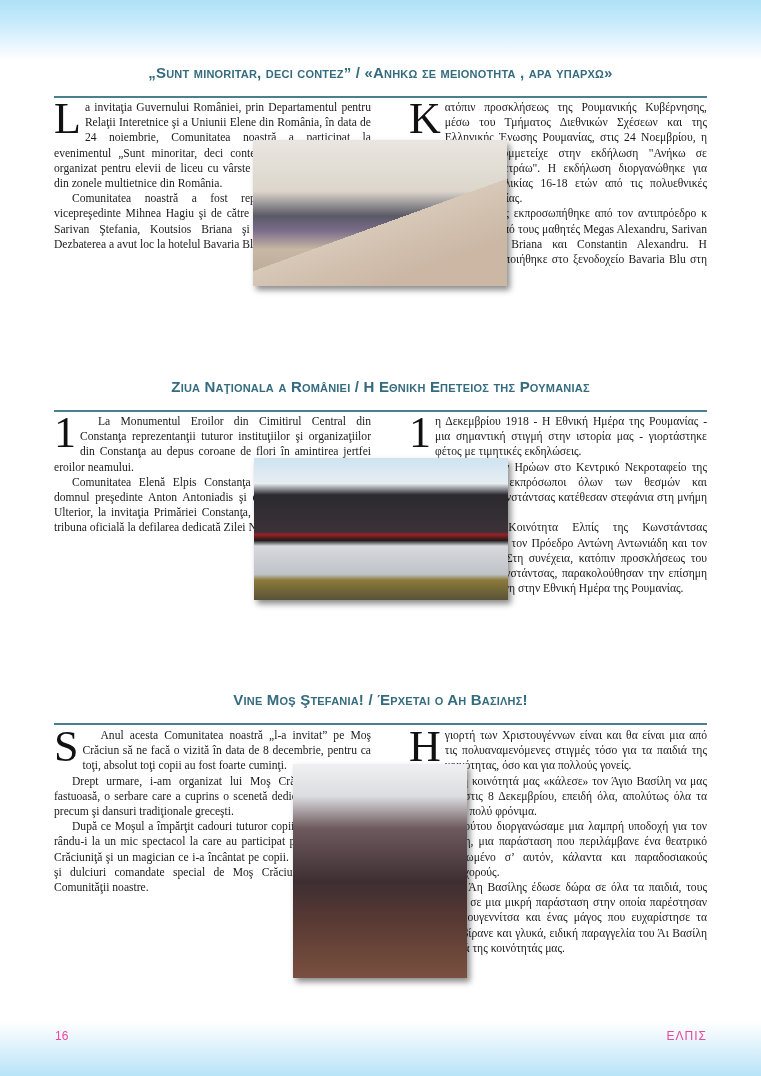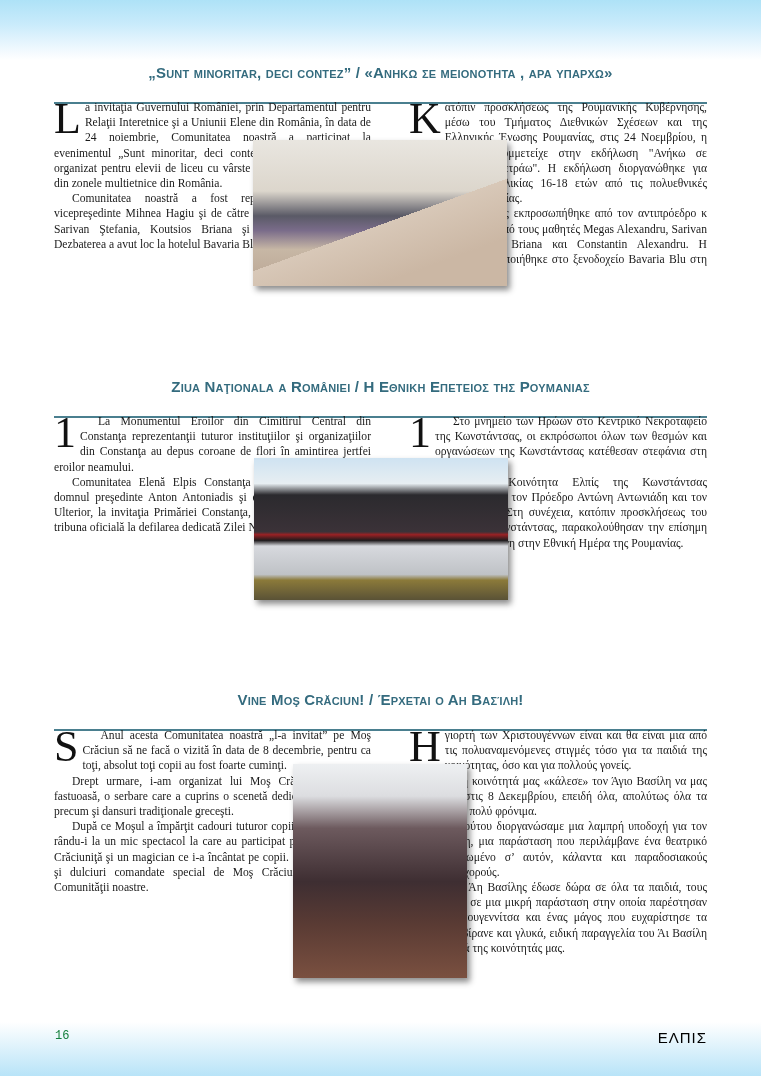--- a/index.html
+++ b/index.html
@@ -17,21 +17,21 @@
     position: absolute; left: 0; top: 1022px; width: 761px; height: 54px;
     background: linear-gradient(to bottom, #ffffff 0%, #e3f4fc 40%, #b8e4f8 100%);
   }
   .section-title {
     position: absolute; left: 54px; width: 653px;
     text-align: center;
     font-family: "Liberation Sans", "DejaVu Sans", sans-serif;
     font-weight: bold; font-size: 15px; letter-spacing: 0.2px;
     color: #346b7e;
     border-bottom: 2px solid #4a7f8f;
-    padding-bottom: 20px;
+    padding-bottom: 14px;
     line-height: 18px;
     font-variant: small-caps;
   }
   .col {
     position: absolute; font-size: 11.6px; line-height: 15.2px; text-align: justify;
   }
   .col p { margin: 0; text-indent: 18px; }
   .col p.first { text-indent: 0; }
   .dropcap {
     float: left; font-size: 44px; line-height: 34px; margin: 2px 4px 0 0;
@@ -49,25 +49,25 @@
   .photo-ceremony {
     background:
       linear-gradient(to bottom, #cfe3f2 0%, #e7eef2 18%, #2b2a2e 26%, #3b3238 52%, #9a2124 54%, #1e1a1c 58%, #d7d9de 62%, #bfc2c6 82%, #8b7a3a 86%, #5a5236 100%);
   }
   .photo-christmas {
     background:
       linear-gradient(to bottom, #eef0f2 0%, #dcdde0 15%, #6d5a5e 30%, #3e2e32 55%, #5a3b34 75%, #7a5040 100%);
   }
   .footer-num {
     position: absolute; left: 55px; top: 1029px;
-    font-family: Liberation Mono, monospace; font-size: 12px; color: #15803d;
+    font-family: Liberation Sans, sans-serif; font-size: 12px; color: #ec4899;
   }
   .footer-name {
     position: absolute; right: 54px; top: 1029px;
-    font-family: "Liberation Sans", "DejaVu Sans", sans-serif; font-size: 15px; color: #000000; letter-spacing: 1px;
+    font-family: "Liberation Sans", "DejaVu Sans", sans-serif; font-size: 12px; color: #ec4899; letter-spacing: 1px;
   }
 </style>
 </head>
 <body>
 
 <div class="top-band"></div>
 
 <div class="section-title" style="top:64px;">„Sunt minoritar, deci contez” / «Ανηκω σε μειονοτητα , αρα υπαρχω»</div>
 
 <div class="col" style="left:54px; top:100px; width:317px;">
@@ -87,27 +87,28 @@
 <div class="section-title" style="top:378px;text-align:center;">Ziua Naţionala a României / Η Εθνικη Επετειος της Ρουμανιας</div>
 
 <div class="col" style="left:54px; top:414px; width:317px;">
   <span class="dropcap">1</span>
   <p>La Monumentul Eroilor din Cimitirul Central din Constanţa reprezentanţii tuturor instituţiilor şi organizaţiilor din Constanţa au depus coroane de flori în amintirea jertfei eroilor neamului.</p>
   <p>Comunitatea Elenă Elpis Constanţa a fost reprezentată de domnul preşedinte Anton Antoniadis şi domnul Costin Teodoru. Ulterior, la invitaţia Primăriei Constanţa, aceştia au participat din tribuna oficială la defilarea dedicată Zilei Naţionale a României.</p>
 </div>
 
 <div class="col" style="left:409px; top:414px; width:298px;">
   <span class="dropcap">1</span>
+  <p class="first">η Δεκεμβρίου 1918 - Η Εθνική Ημέρα της Ρουμανίας - μια σημαντική στιγμή στην ιστορία μας - γιορτάστηκε φέτος με τιμητικές εκδηλώσεις.</p>
   <p>Στο μνημείο των Ηρώων στο Κεντρικό Νεκροταφείο της Κωνστάντσας, οι εκπρόσωποι όλων των θεσμών και οργανώσεων της Κωνστάντσας κατέθεσαν στεφάνια στη μνήμη των ηρώων.</p>
   <p>Η Ελληνική Κοινότητα Ελπίς της Κωνστάντσας εκπροσωπήθηκε από τον Πρόεδρο Αντώνη Αντωνιάδη και τον κ. Costin Teodoru. Στη συνέχεια, κατόπιν προσκλήσεως του Δημαρχείου της Κωνστάντσας, παρακολούθησαν την επίσημη παρέλαση αφιερωμένη στην Εθνική Ημέρα της Ρουμανίας.</p>
 </div>
 
 <div class="photo photo-ceremony" style="left:254px; top:458px; width:254px; height:142px;"></div>
 
-<div class="section-title" style="top:691px;">Vine Moş Crăciun! / Έρχεται ο Αη Βασίλη!</div>
+<div class="section-title" style="top:691px;">Vine Moş Ştefania! / Έρχεται ο Αη Βασιλης!</div>
 
 <div class="col" style="left:54px; top:728px; width:317px;">
   <span class="dropcap">S</span>
   <p>Anul acesta Comunitatea noastră „l-a invitat” pe Moş Crăciun să ne facă o vizită în data de 8 decembrie, pentru ca toţi, absolut toţi copii au fost foarte cuminţi.</p>
   <p>Drept urmare, i-am organizat lui Moş Crăciun o primire fastuoasă, o serbare care a cuprins o scenetă dedicată lui, colinde, precum şi dansuri tradiţionale greceşti.</p>
   <p>După ce Moşul a împărţit cadouri tuturor copiilor, i-a invitat la rându-i la un mic spectacol la care au participat pe lângă doamna Crăciuniţă şi un magician ce i-a încântat pe copii. S-au servit pizza şi dulciuri comandate special de Moş Crăciun pentru copiii Comunităţii noastre.</p>
 </div>
 
 <div class="col" style="left:409px; top:728px; width:298px;">
   <span class="dropcap">Η</span>

